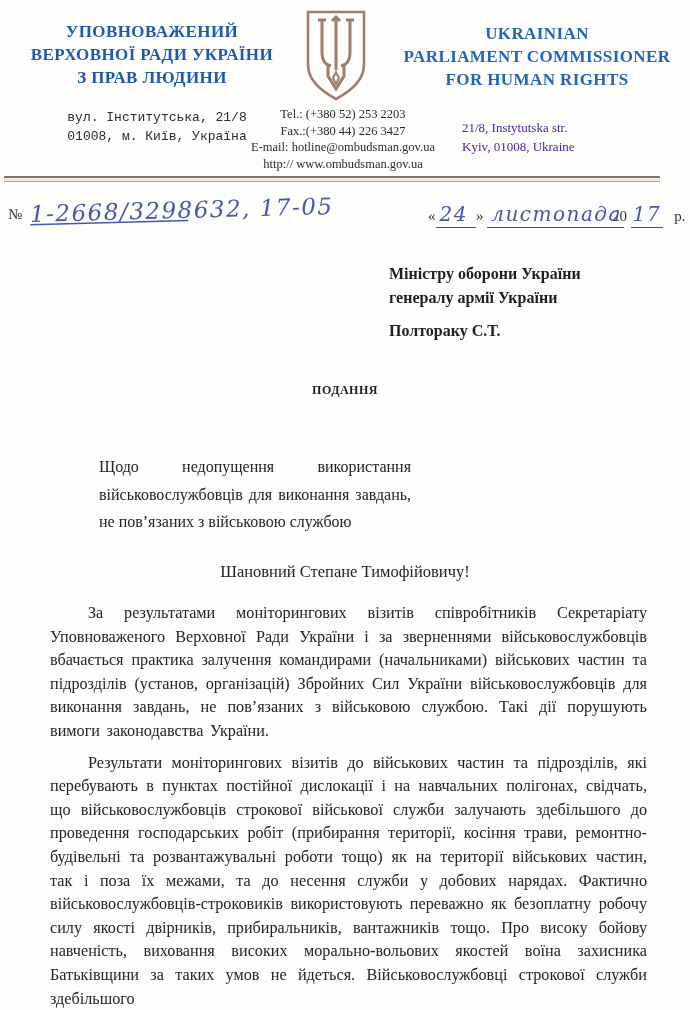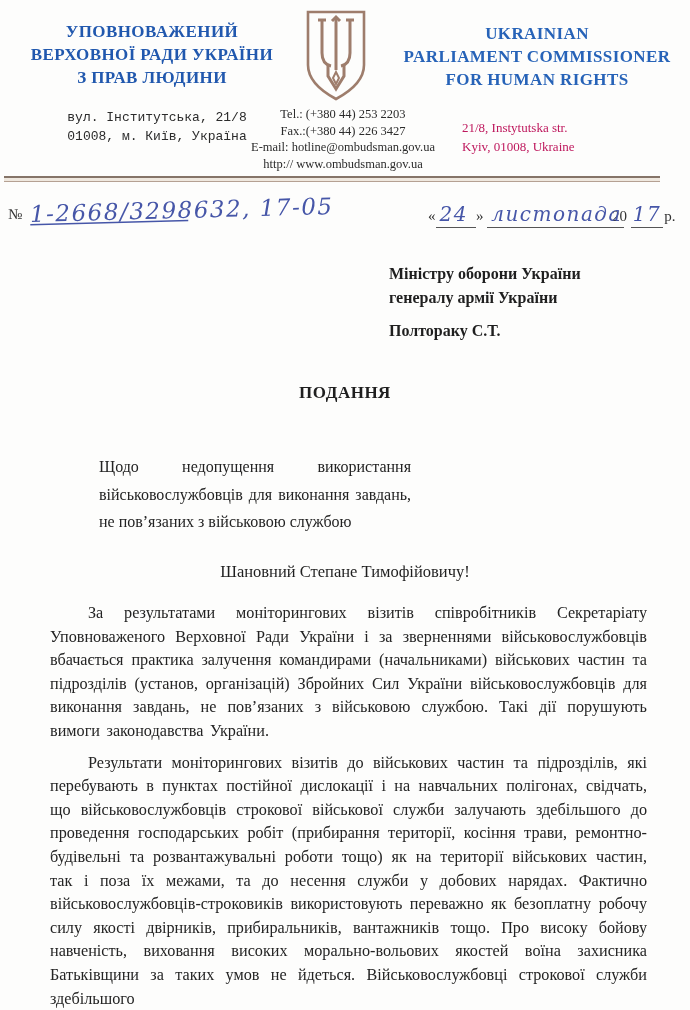--- a/index.html
+++ b/index.html
@@ -31,21 +31,21 @@
   .addr-uk {
     position: absolute; left: 62px; top: 108px; width: 190px;
     text-align: center; font-size: 13px; line-height: 19px; color: #2b2b2b; font-family: Liberation Mono, monospace;
   }
   .contact {
     position: absolute; left: 228px; top: 106px; width: 230px;
     text-align: center; font-size: 12.5px; line-height: 16.5px; color: #2b2b2b;
   }
   .addr-en {
     position: absolute; left: 462px; top: 118px; width: 180px;
-    text-align: left; font-size: 13px; line-height: 19px; color: #be185d;
+    text-align: left; font-size: 13px; line-height: 19px; color: #4c1d95;
   }
 
   .rule {
     position: absolute; left: 4px; top: 176px; width: 656px; height: 3px;
     background: #efe8df;
     border-top: 2px solid #857468;
     border-bottom: 1px solid #b5a193;
   }
 
   
@@ -61,35 +61,35 @@
     background-image: linear-gradient(#4656a8, #4656a8);
     background-repeat: no-repeat;
     background-position: 0 85%;
     background-size: 52% 1.5px;
     padding-bottom: 3px;
   }
   .date-field { position: absolute; left: 428px; top: 6px; font-size: 15px; color: #333; white-space: nowrap; }
   .date-field .hw { font-size: 20px; }
   .hw-day { border-bottom: 1px solid #555; padding: 0 8px 1px 4px; }
   .hw-month { border-bottom: 1px solid #555; padding: 0 2px 1px 4px; margin-right: -12px; position: relative; z-index: 2; }
-  .hw-year { border-bottom: 1px solid #555; padding: 0 2px 1px 2px; margin-right: 1px; }
+  .hw-year { border-bottom: 1px solid #555; padding: 0 2px 1px 2px; margin-right: 11px; }
 
   
   .addressee {
     position: absolute; left: 389px; top: 262px; width: 280px;
     font-weight: bold; font-size: 16px; line-height: 24px; color: #1f1f1f;
   }
   .addressee-name { margin-top: 9px; }
 
   
   .doc-title {
     position: absolute; left: 0; top: 383px; width: 690px;
     text-align: center; font-weight: bold; color: #1f1f1f;
   }
-  .doc-title-main { font-size: 17px; letter-spacing: 0.5px; }
+  .doc-title-main { font-size: 12px; letter-spacing: 0.5px; }
   .doc-title-sub { font-size: 16.5px; margin-top: 5px; }
 
   
   .subject {
     position: absolute; left: 55px; top: 453px; width: 312px;
     font-size: 16px; line-height: 27.5px; text-align: justify; color: #232323; margin-left: 44px;
   }
 
   
   .salutation {
@@ -135,21 +135,21 @@
     <div>PARLIAMENT COMMISSIONER</div>
     <div>FOR HUMAN RIGHTS</div>
   </div>
 
   <div class="addr-uk">
     <div>вул. Інститутська, 21/8</div>
     <div>01008, м. Київ, Україна</div>
   </div>
 
   <div class="contact">
-    <div>Tel.: (+380 44) 253 2203</div>
+    <div>Tel.: (+380 52) 253 2203</div>
     <div>Fax.:(+380 44) 226 3427</div>
     <div>E-mail: hotline@ombudsman.gov.ua</div>
     <div>http:// www.ombudsman.gov.ua</div>
   </div>
 
   <div class="addr-en">
     <div>21/8, Instytutska str.</div>
     <div>Kyiv, 01008, Ukraine</div>
   </div>
 

